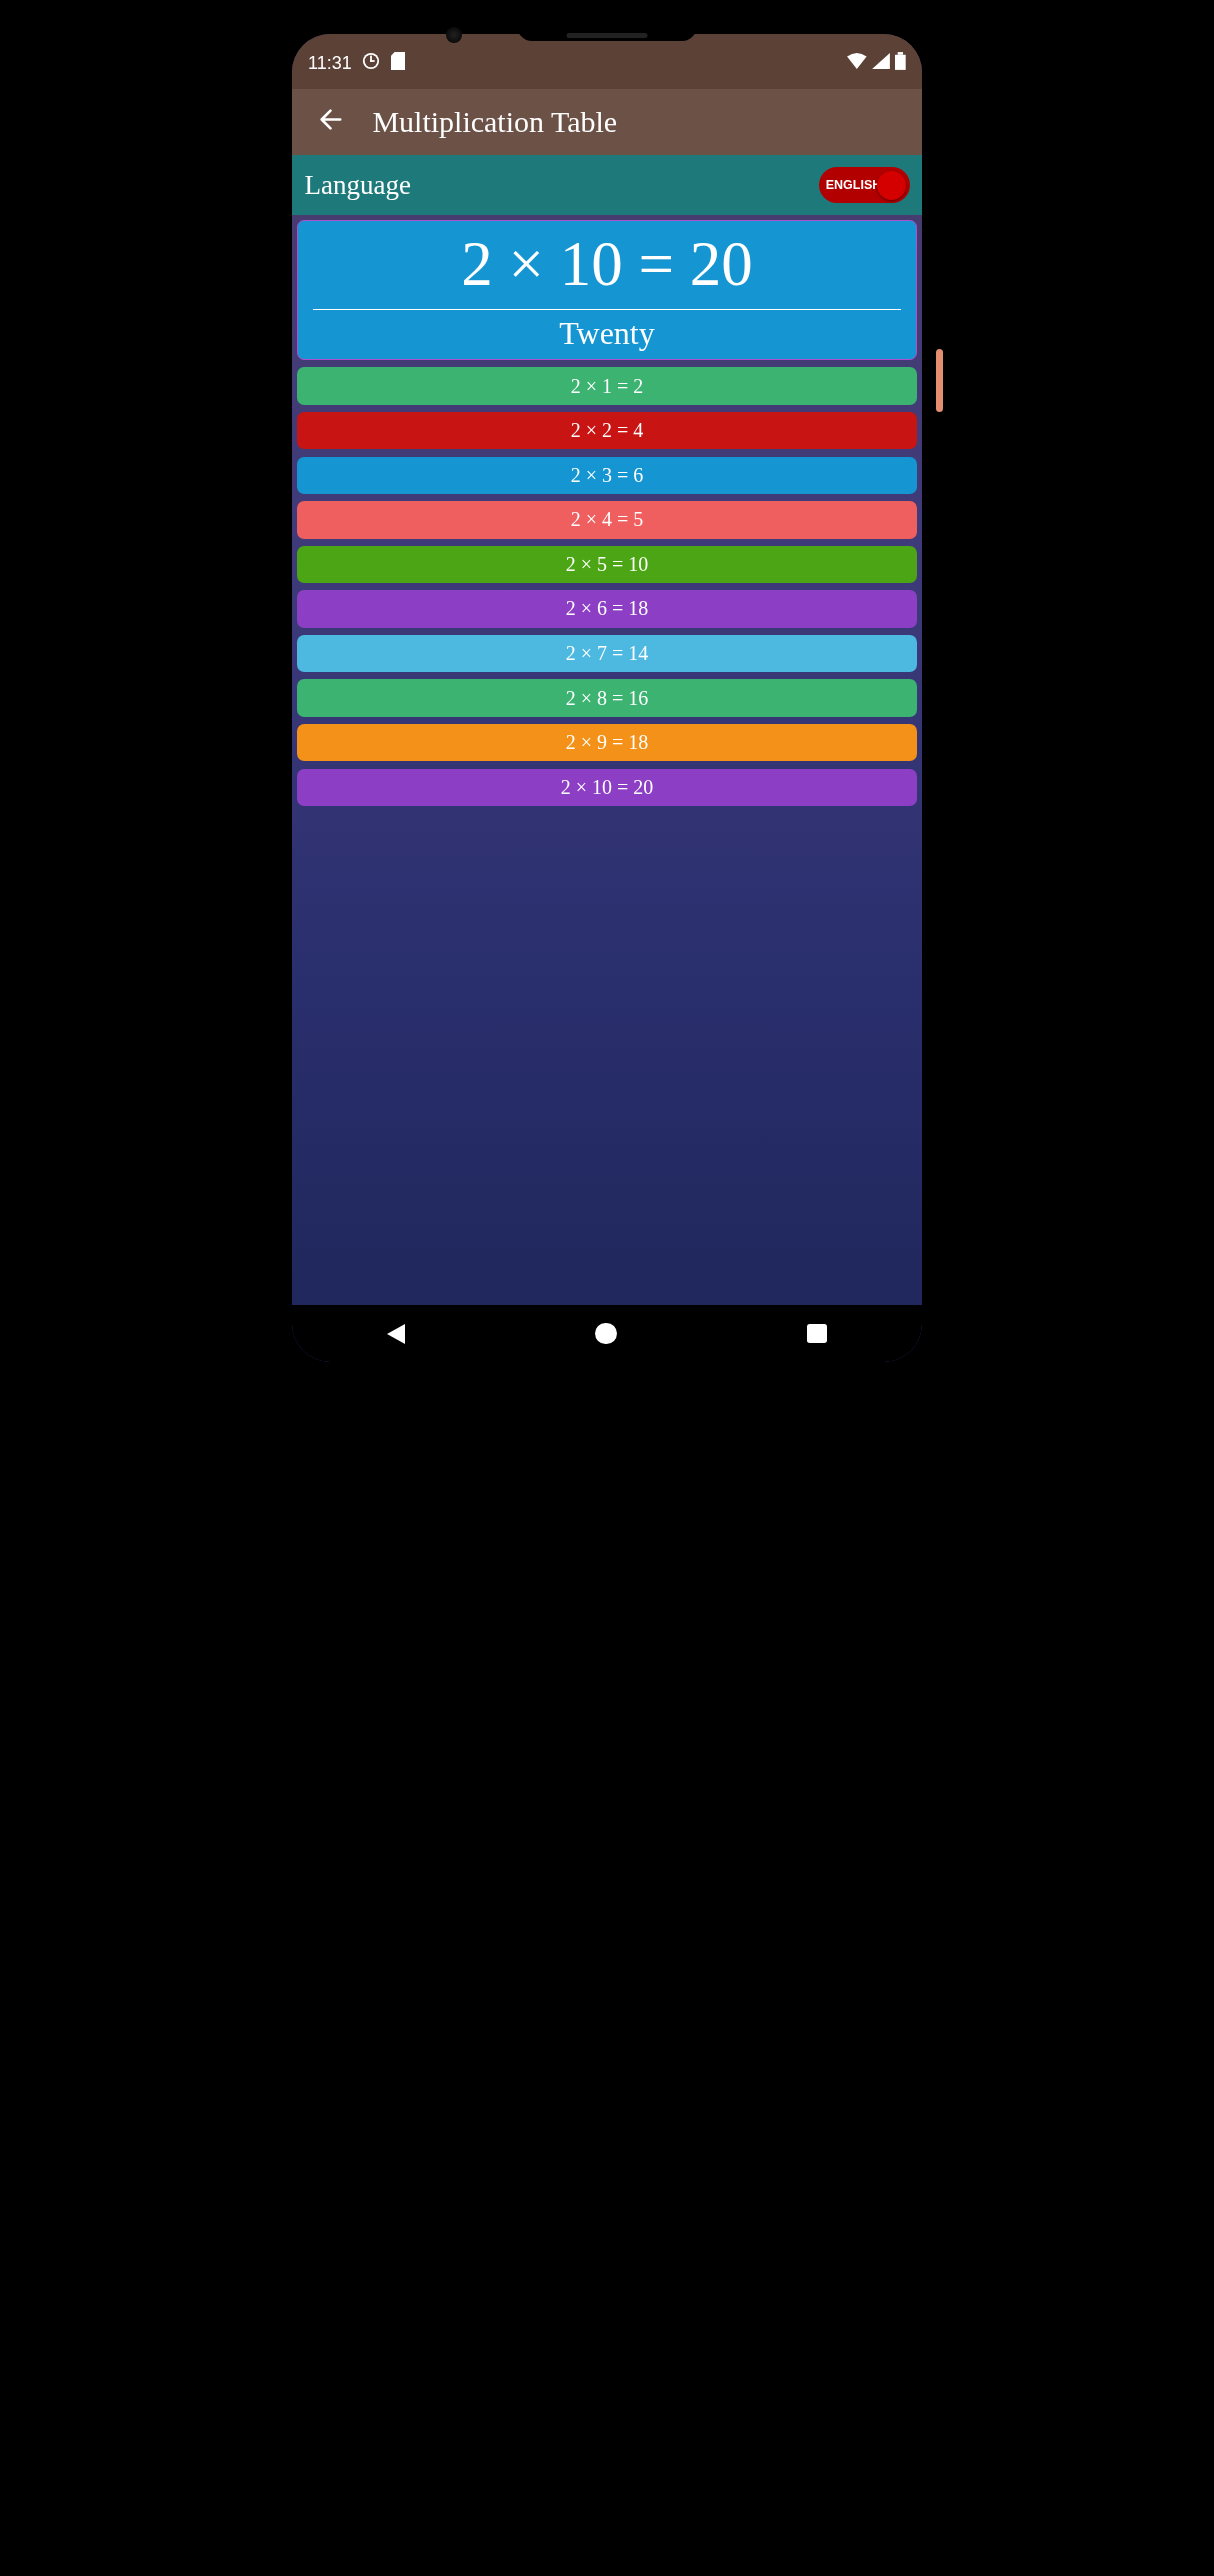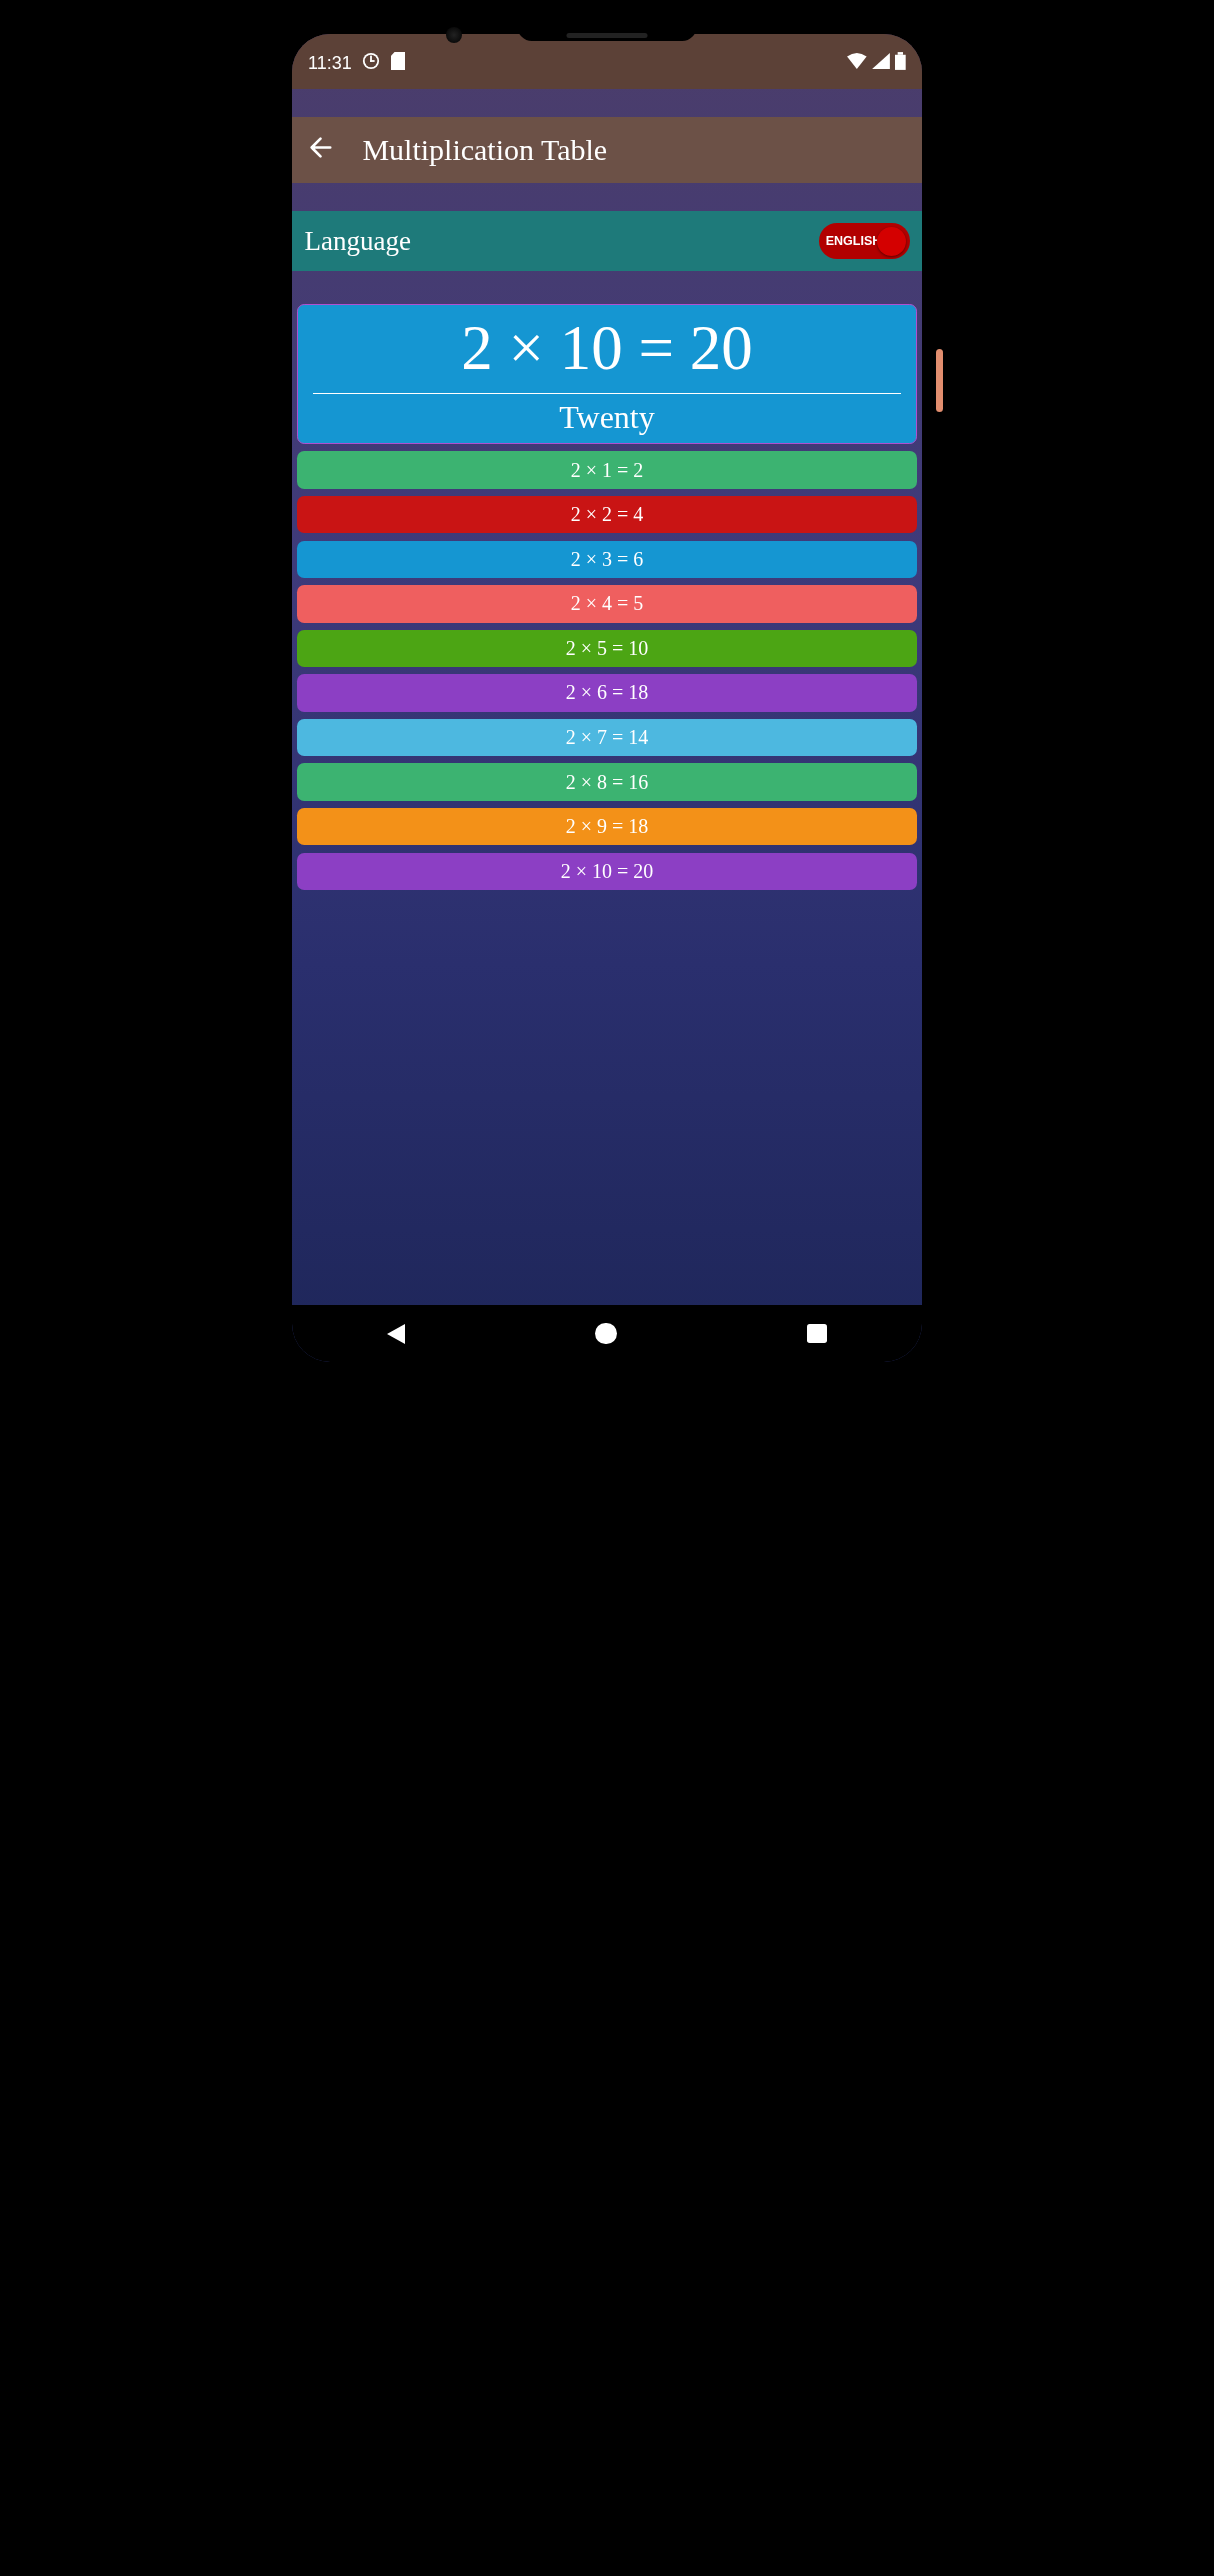--- a/index.html
+++ b/index.html
@@ -22,21 +22,20 @@
   }
   .screen {
     width: 100%;
     height: 100%;
     background: linear-gradient(180deg, #4b3d6b 0%, #3e3a7a 40%, #2a2f6e 70%, #1e2659 100%);
     border-radius: 38px;
     overflow: hidden;
     position: relative;
     display: flex;
     flex-direction: column;
-    gap: 28px;
   }
   .side-btn {
     position: absolute;
     right: -5.4px;
     top: 331px;
     width: 7.2px;
     height: 63px;
     background: #e28e6f;
     border-radius: 3.6px;
   }
@@ -80,21 +79,21 @@
     font-family: 'Helvetica Neue', Arial, sans-serif;
     font-size: 18px;
   }
   .status-left { display: flex; align-items: center; gap: 10.7px; }
   .status-right { display: flex; align-items: center; gap: 5.4px; }
   .app-bar {
     background: #6c5147;
     color: #fff;
     display: flex;
     align-items: center;
-    padding: 0 10px;
+    padding: 0 20px;
     height: 66px;
     gap: 23px;
   }
   .back-arrow {
     font-size: 25px;
     font-family: Arial, sans-serif;
     cursor: pointer;
     padding: 7.2px;
   }
   .app-title {

